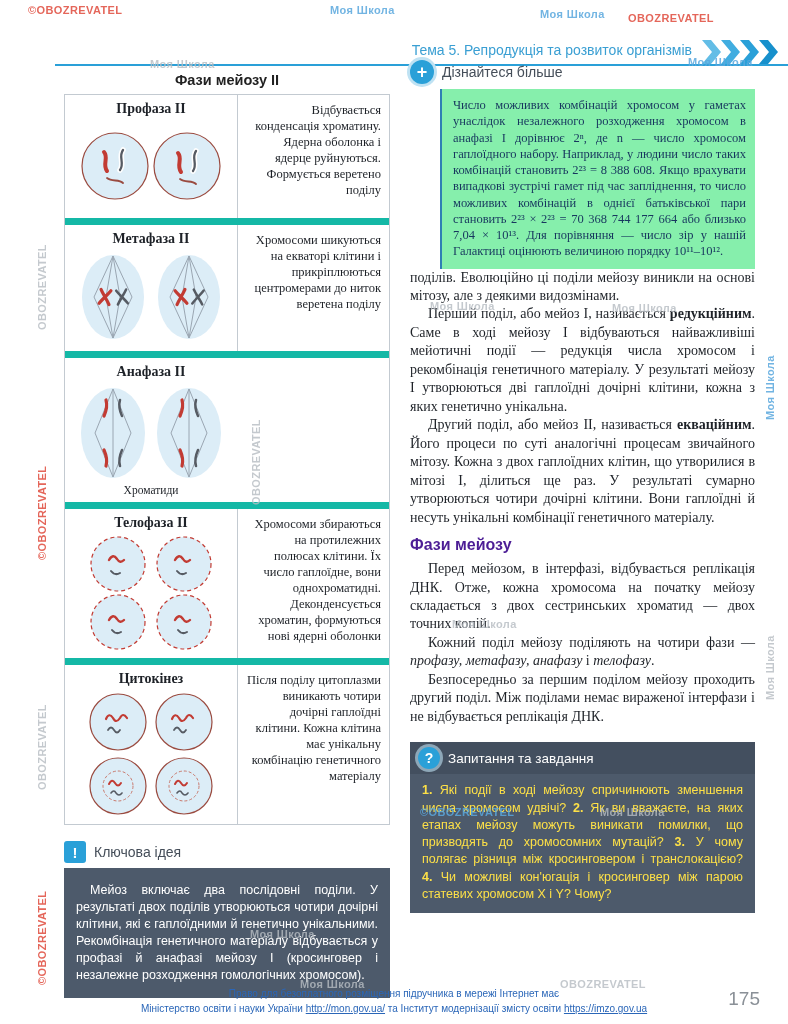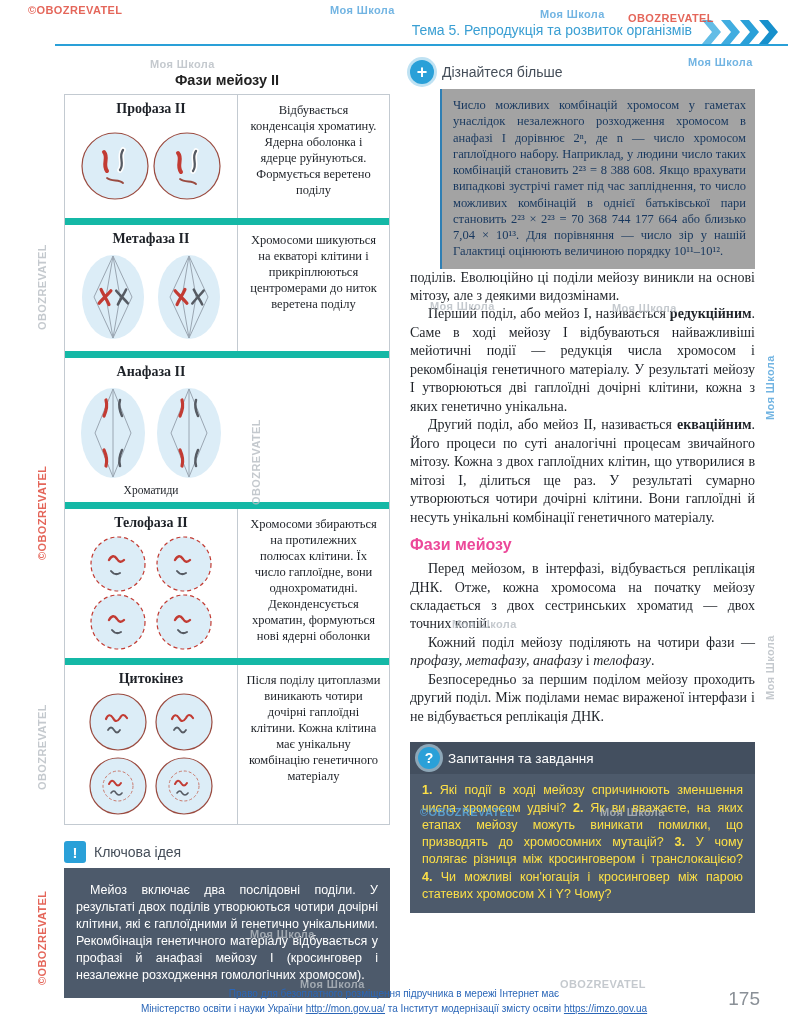--- a/index.html
+++ b/index.html
@@ -15,21 +15,21 @@
     position:absolute; font-family:"Liberation Sans", sans-serif;
     font-weight:bold; font-size:11px; letter-spacing:.4px;
     white-space:nowrap; pointer-events:none; z-index:5;
   }
   .wm-red  { color:#e04c3e; opacity:.85; }
   .wm-blue { color:#5aa8de; opacity:.85; }
   .wm-gray { color:#b6bcc2; opacity:.8; }
   .wm-vert { transform:rotate(-90deg); transform-origin:0 0; }
 
   
-  .header { position:absolute; top:20px; left:0; right:0; height:30px; z-index:2; }
+  .header { position:absolute; top:40px; left:0; right:0; height:30px; z-index:2; }
   .header-title {
     position:absolute; right:96px; top:2px;
     font-family:"Liberation Sans", sans-serif; font-size:14px; color:#3a9fd3;
   }
   .chevrons { position:absolute; right:8px; top:0; }
   .header-rule { position:absolute; top:24px; left:55px; right:0; height:2px; background:#2aa0d8; }
 
   
   .content { position:absolute; top:60px; left:64px; right:33px; display:flex; gap:20px; z-index:2; }
   .left-col  { width:326px; flex:none; padding-top:12px; }
@@ -39,44 +39,44 @@
   .table-title {
     text-align:center; font-weight:bold; font-size:14.5px;
     font-family:"Liberation Sans", sans-serif; color:#222; margin-bottom:6px;
   }
   .phase-table { border:1px solid #c3cad1; background:rgba(255,255,255,.55); }
   .prow { display:flex; border-bottom:7px solid #14b8a6; }
   .prow:last-child { border-bottom:none; }
   .pcell-left { width:172px; flex:none; padding:6px 4px 6px 4px; text-align:center; }
   .pcell-right {
     flex:1; border-left:1px solid #c3cad1; padding:7px 8px;
-    font-size:12.5px; line-height:1.28; text-align:center;
+    font-size:12.5px; line-height:1.28; text-align:right;
   }
   .phase-name { font-weight:bold; font-size:14px; margin-bottom:3px; }
   .phase-caption { font-size:11.5px; margin-top:1px; }
 
   
   .lm-header { display:flex; align-items:center; gap:8px; margin-bottom:5px;
     font-family:"Liberation Sans", sans-serif; font-size:14px; color:#454e59; }
   .lm-icon { width:24px; height:24px; border-radius:50%; background:#2aa0d8; color:#fff;
     font-family:"Liberation Sans", sans-serif; font-size:18px; font-weight:bold;
     display:flex; align-items:center; justify-content:center; flex:none;
     box-shadow:0 0 0 3px #bfe2f3; }
   .lm-body {
-    margin-left:30px; background:#a3a3a3; border-left:2px solid #2f7fb4;
+    margin-left:30px; background:#86efac; border-left:2px solid #2f7fb4;
     color:#17375e; font-size:12.5px; line-height:1.3; text-align:justify;
     padding:8px 9px 9px 11px;
   }
 
   
   .body-text p { font-size:14px; line-height:1.32; text-align:justify; text-indent:18px; }
   .body-text p.no-indent { text-indent:0; }
   .section-heading {
     font-family:"Liberation Sans", sans-serif; font-weight:bold;
-    color:#ec4899; font-size:16px; margin:9px 0 6px 0;
+    color:#4c1d95; font-size:16px; margin:9px 0 6px 0;
   }
 
   
   .ki-header { display:flex; align-items:center; gap:8px; margin:16px 0 5px 0;
     font-family:"Liberation Sans", sans-serif; font-size:14px; color:#454e59; }
   .ki-icon { width:22px; height:22px; background:#2aa0d8; color:#fff; border-radius:3px;
     font-family:"Liberation Sans", sans-serif; font-weight:bold; font-size:15px;
     display:flex; align-items:center; justify-content:center; flex:none; }
   .ki-body {
     background:#4d5a6b; color:#fff; font-family:"Liberation Sans", sans-serif;

